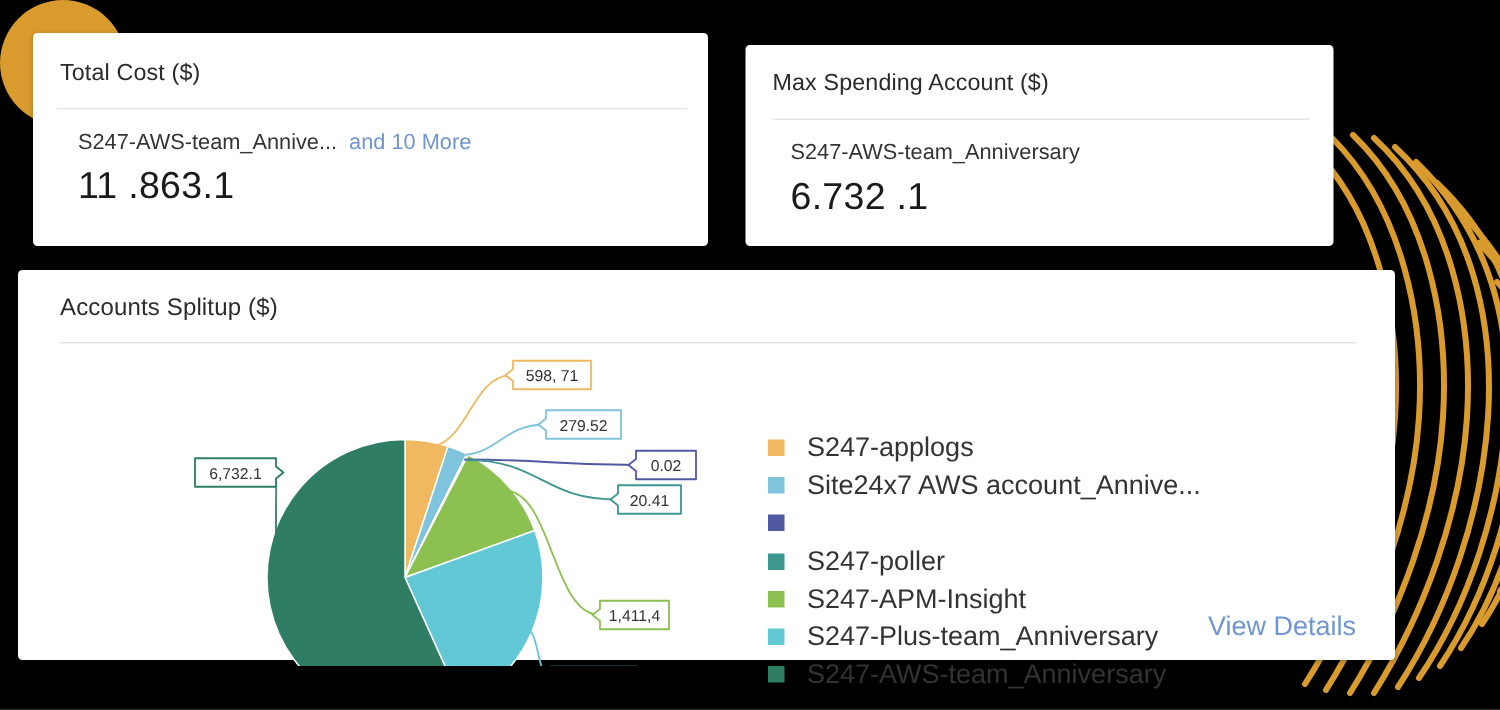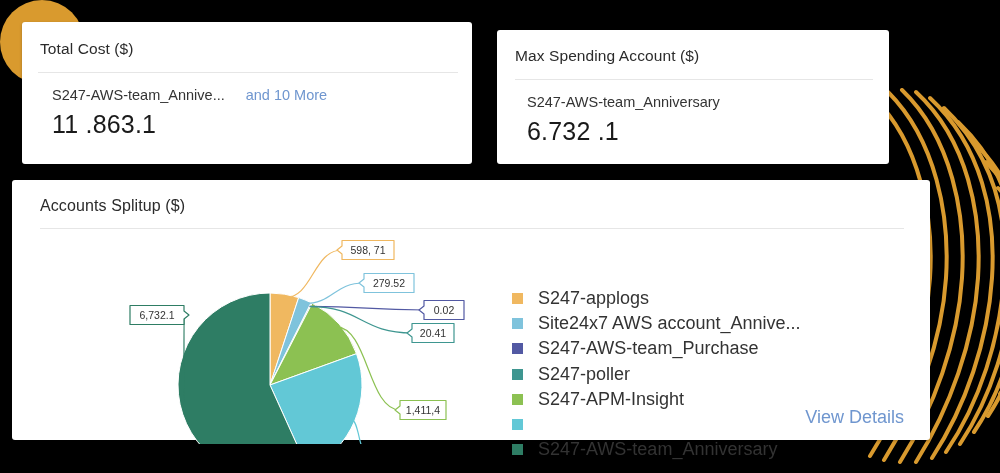--- a/index.html
+++ b/index.html
@@ -70,21 +70,21 @@
 
   .kpi-sub {
     font-size: 14.5px;
     color: #343434;
     line-height: 1.2;
     white-space: nowrap;
   }
   .kpi-sub .more-link {
     color: #6f96cf;
     cursor: pointer;
-    margin-left: 21px;
+    margin-left: 8px;
   }
   .kpi-value {
     margin-top: 6px;
     font-size: 25px;
     color: #1a1a1a;
     letter-spacing: .2px;
   }
 
   
   .chart-area {
@@ -221,32 +221,32 @@
           <div class="legend-row">
             <span class="legend-swatch" style="background: rgb(240, 184, 96);"></span>
             <span class="legend-label">S247-applogs</span>
           </div>
           <div class="legend-row">
             <span class="legend-swatch" style="background: rgb(127, 195, 220);"></span>
             <span class="legend-label">Site24x7 AWS account_Annive...</span>
           </div>
           <div class="legend-row">
             <span class="legend-swatch" style="background: rgb(82, 89, 163);"></span>
-            <span class="legend-label">S247-AWS-team_Purchase</span>
           </div>
           <div class="legend-row">
             <span class="legend-swatch" style="background: rgb(62, 150, 144);"></span>
             <span class="legend-label">S247-poller</span>
           </div>
           <div class="legend-row">
             <span class="legend-swatch" style="background: rgb(140, 193, 82);"></span>
             <span class="legend-label">S247-APM-Insight</span>
           </div>
           <div class="legend-row">
             <span class="legend-swatch" style="background: rgb(98, 200, 214);"></span>
+            <span class="legend-label">S247-Plus-team_Anniversary</span>
           </div>
           <div class="legend-row">
             <span class="legend-swatch" style="background: rgb(46, 125, 100);"></span>
             <span class="legend-label">S247-AWS-team_Anniversary</span>
           </div>
         </div>
 
     </div>
 
     <div class="view-details">View Details</div>

